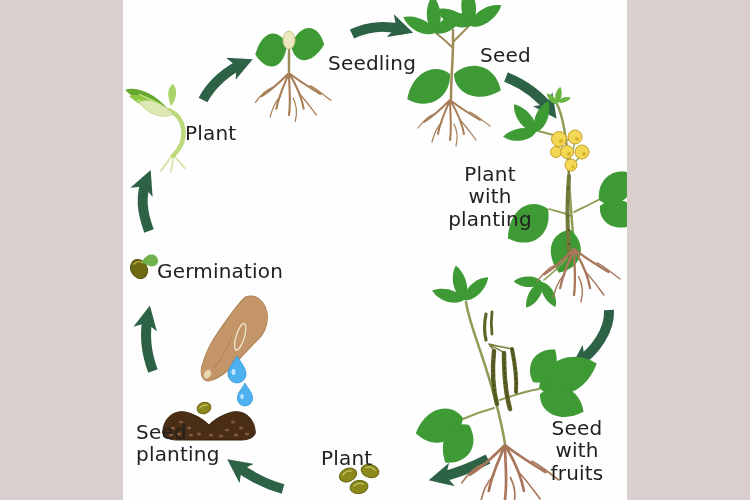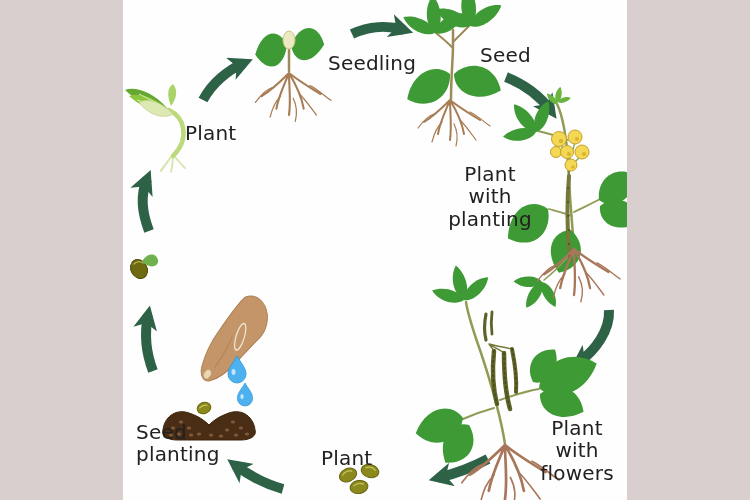--- a/index.html
+++ b/index.html
@@ -222,16 +222,17 @@
       <ellipse transform="rotate(-30)" rx="8" ry="10" fill="#6d6a12" stroke="#514e0a" stroke-width="1"></ellipse>
       <path d="M-5,-5 C-2,-8 1,-8 4,-6" fill="none" stroke="#b9b652" stroke-width="1.2" stroke-linecap="round"></path>
       <path d="M3,-7 C7,-16 17,-17 19,-9 C20,-3 13,-1 8,-4 C6,-5 4,-6 3,-7 Z" fill="#6fb14c"></path>
     </g>
   </svg>
 
   <div class="label" style="left:62px;top:122px">Plant</div>
   <div class="label" style="left:205px;top:52px">Seedling</div>
   <div class="label" style="left:357px;top:44px">Seed</div>
   <div class="label center" style="left:322px;top:163px;width:90px">Plant with planting</div>
-  <div class="label center" style="left:408px;top:417px;width:92px">Plant with flowers</div>
+  <div class="label center" style="left:408px;top:417px;width:92px">Seed with fruits</div>
   <div class="label" style="left:198px;top:447px">Plant</div>
   <div class="label" style="left:13px;top:421px;width:74px">Seed planting</div>
+  <div class="label" style="left:34px;top:260px">Germination</div>
 </div>
 
 </body></html>

